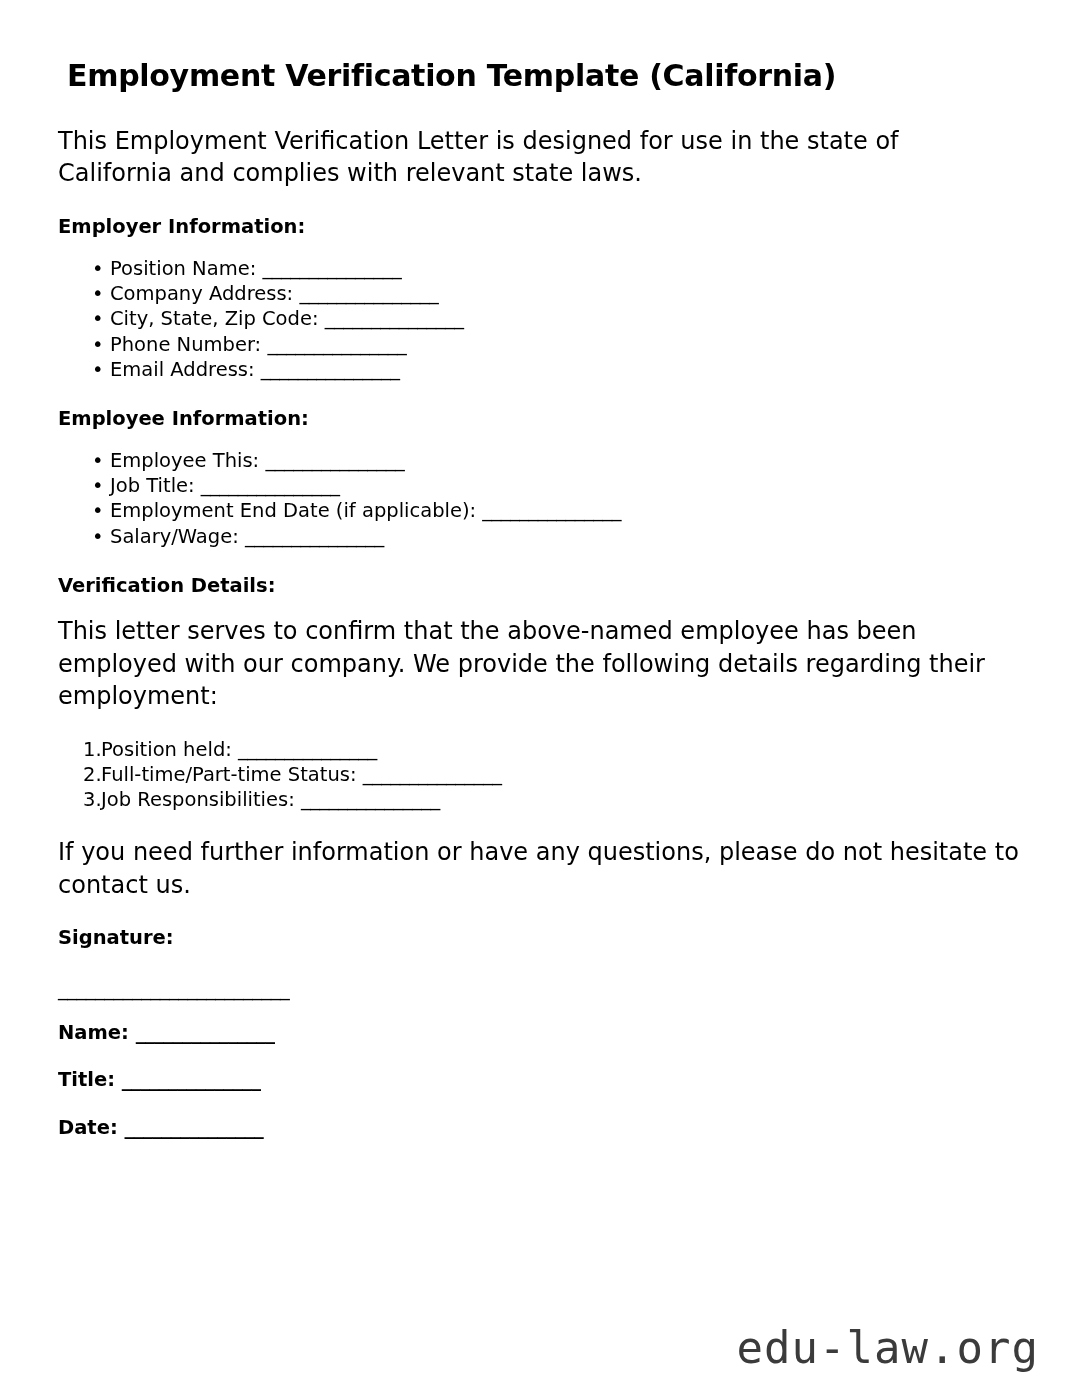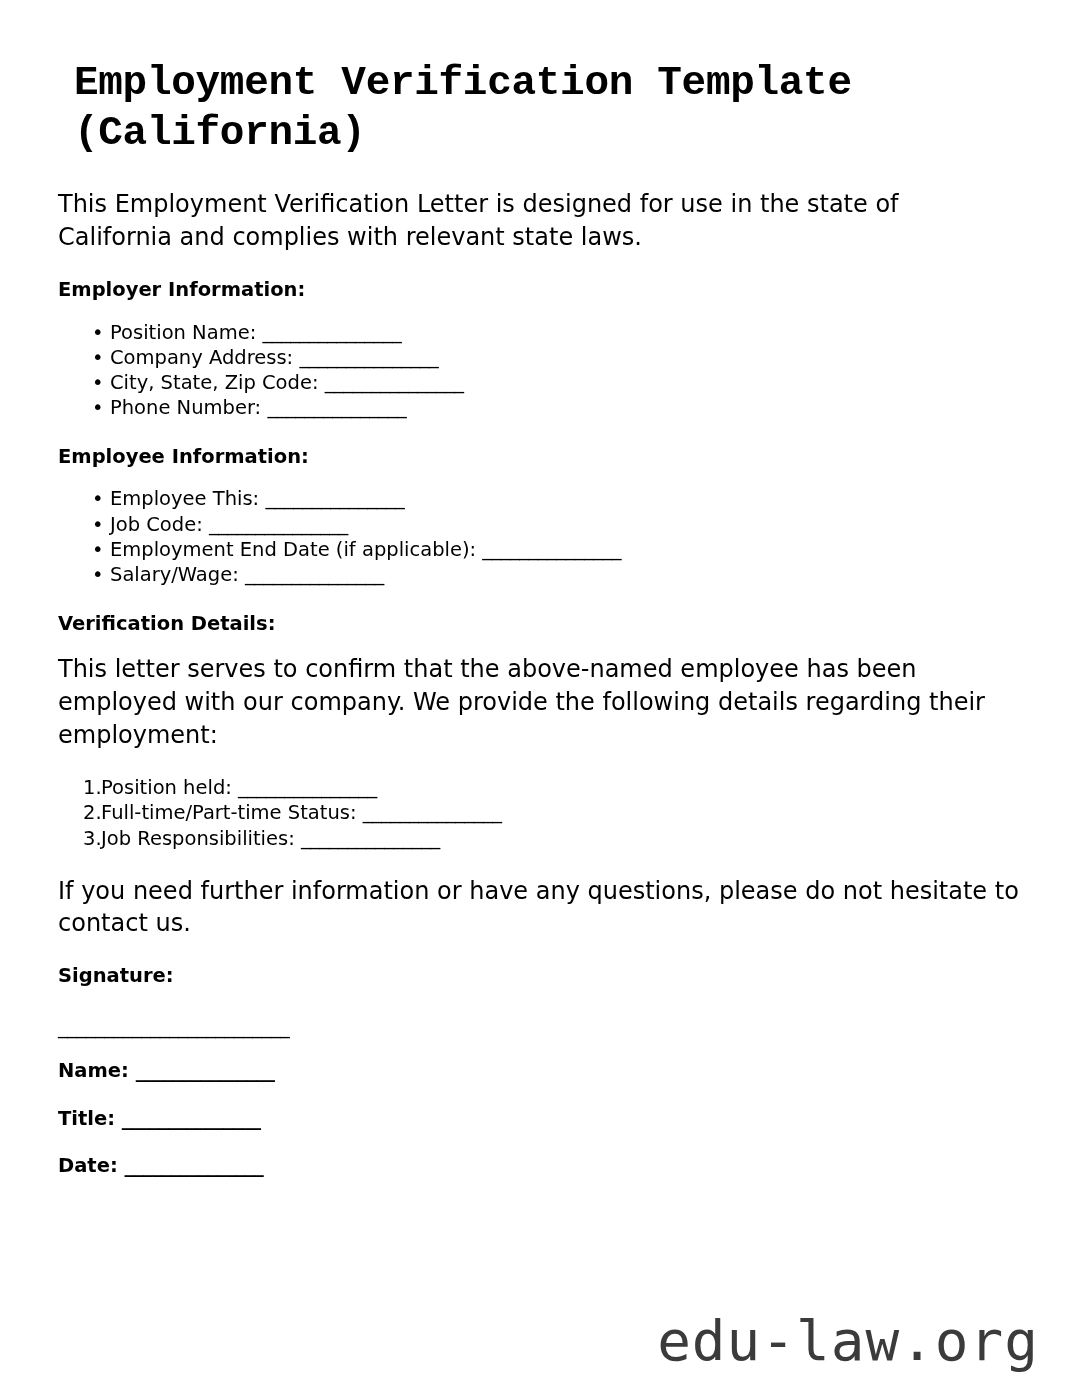--- a/index.html
+++ b/index.html
@@ -26,27 +26,26 @@
   }
   .content {
     position: absolute;
     left: 58px;
     top: 58px;
     width: 962px;
   }
 
   
   .doc-title {
-    font-size: 41px;
+    font-size: 30px;
     font-weight: 700;
     line-height: 1.22;
     letter-spacing: -0.3px;
-    margin: 0 0 30px 16px;
+    margin: 0 0 30px 9px;
     max-width: 900px;
-    font-family: Liberation Mono, monospace;
   }
 
   
   .para {
     font-size: 24px;
     line-height: 1.36;
     margin: 0 0 24px 0;
     max-width: 962px;
   }
 
@@ -133,21 +132,21 @@
   .sig-field .blank {
     font-weight: 700;
   }
 
   
   .watermark {
     position: absolute;
     right: 36px;
     bottom: 18px;
     font-family: "DejaVu Sans Mono", "Liberation Mono", monospace;
-    font-size: 56px;
+    font-size: 44px;
     font-weight: 400;
     color: #3b3b3b;
     letter-spacing: 1px;
     white-space: nowrap;
   }
 </style>
 </head>
 <body>
 
 <div class="page">
@@ -157,27 +156,28 @@
 
     <p class="para">This Employment Verification Letter is designed for use in the state of California and complies with relevant state laws.</p>
 
     <h2 class="section-heading">Employer Information:</h2>
 
     <ul class="field-list">
       <li><span>Position Name:</span> <span class="blank">_______________</span></li>
       <li><span>Company Address:</span> <span class="blank">_______________</span></li>
       <li><span>City, State, Zip Code:</span> <span class="blank">_______________</span></li>
       <li><span>Phone Number:</span> <span class="blank">_______________</span></li>
+      <li><span>Email Address:</span> <span class="blank">_______________</span></li>
     </ul>
 
     <h2 class="section-heading">Employee Information:</h2>
 
     <ul class="field-list">
       <li><span>Employee This:</span> <span class="blank">_______________</span></li>
-      <li><span>Job Code:</span> <span class="blank">_______________</span></li>
+      <li><span>Job Title:</span> <span class="blank">_______________</span></li>
       <li><span>Employment End Date (if applicable):</span> <span class="blank">_______________</span></li>
       <li><span>Salary/Wage:</span> <span class="blank">_______________</span></li>
     </ul>
 
     <h2 class="section-heading">Verification Details:</h2>
 
     <p class="para">This letter serves to confirm that the above-named employee has been employed with our company. We provide the following details regarding their employment:</p>
 
     <ol class="num-list">
       <li><span>Position held:</span> <span class="blank">_______________</span></li>

